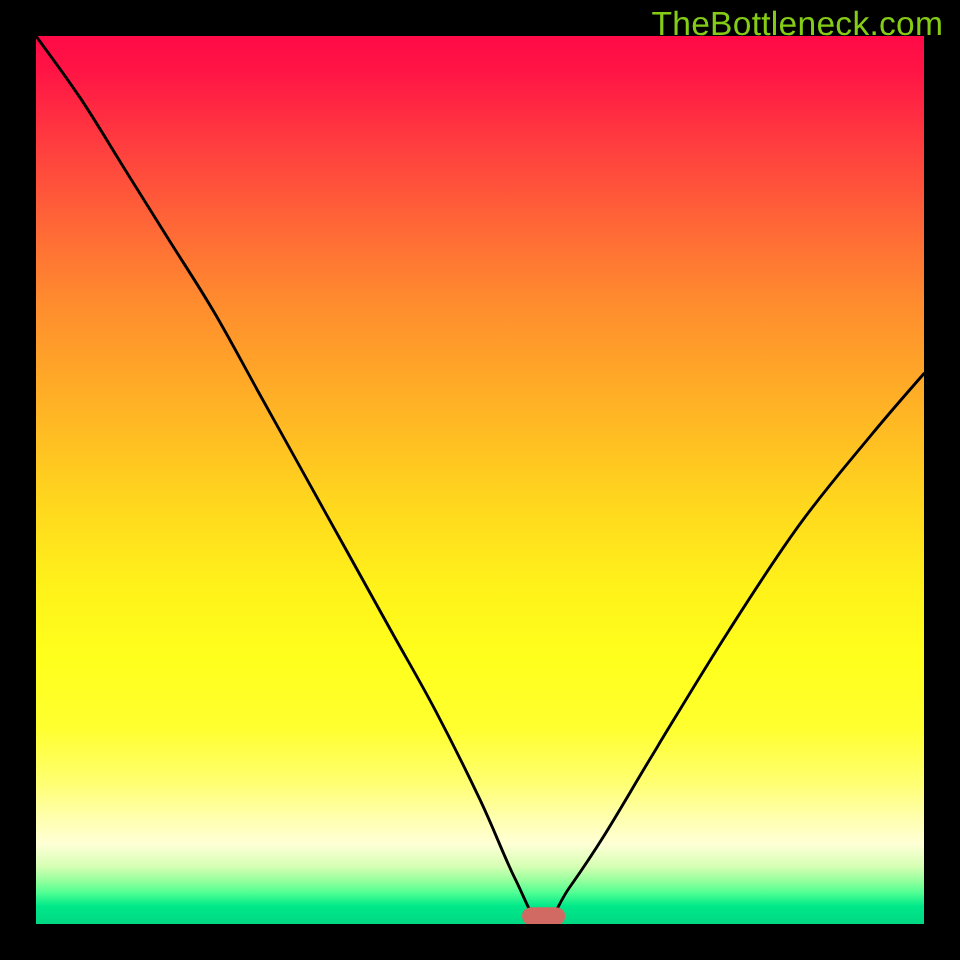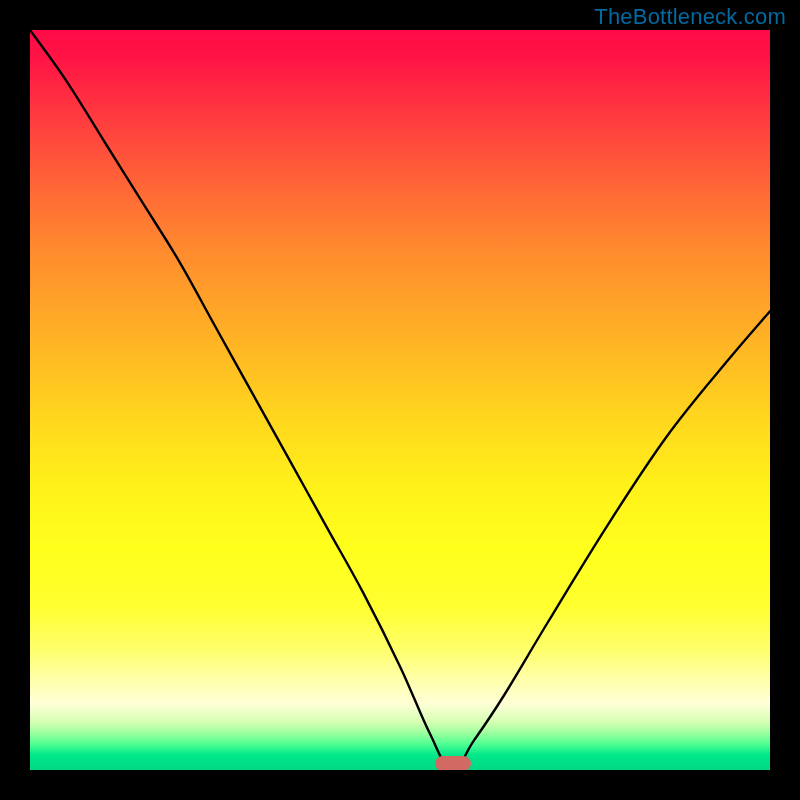--- a/index.html
+++ b/index.html
@@ -14,22 +14,22 @@
   .frame {
     position: relative;
     width: 800px;
     height: 800px;
     background: #000;
   }
   .watermark {
     position: absolute;
     top: 4px;
     right: 14px;
-    color: #0369a1;
-    font-size: 22px;
+    color: #84cc16;
+    font-size: 28px;
     font-weight: 500;
     letter-spacing: 0.2px;
     z-index: 20;
   }
   .plot-area {
     position: absolute;
     left: 30px;
     top: 30px;
     width: 740px;
     height: 740px;

